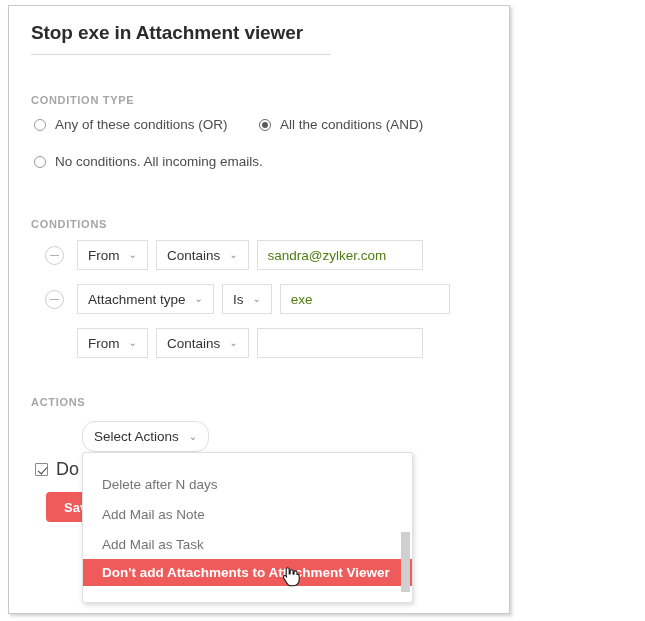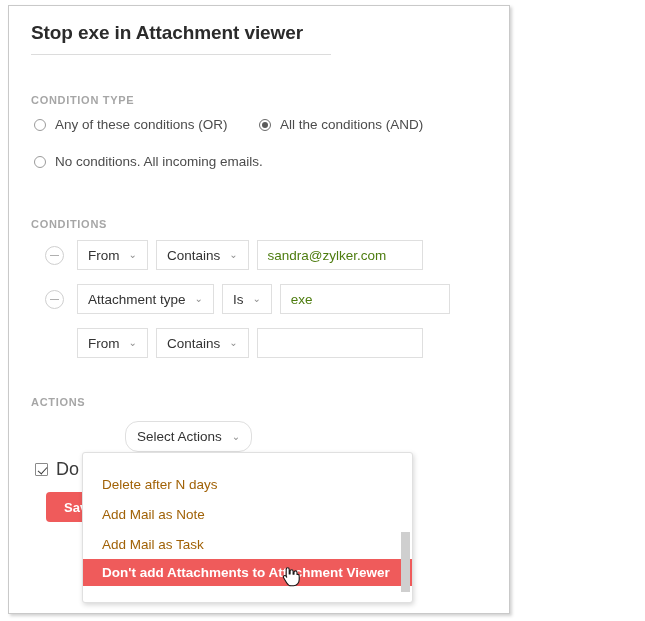--- a/index.html
+++ b/index.html
@@ -167,21 +167,20 @@
     border: 1px solid #dfdfdf;
     border-radius: 13px;
     box-sizing: border-box;
     display: flex;
     align-items: center;
     padding: 10px 11px;
     font-size: 13.5px;
     color: #333;
     white-space: nowrap;
     z-index: 6;
-    margin-left: 43px;
   }
   #select-actions .chev {
     margin-left: 10px;
     color: #8e8e8e;
     font-size: 10px;
     line-height: 1;
   }
 
   
   #checkbox-row {
@@ -253,21 +252,21 @@
     box-shadow: 1px 2px 5px rgba(0,0,0,0.16);
     z-index: 10;
     overflow: hidden;
   }
   .dd-item {
     height: 30px;
     display: flex;
     align-items: center;
     padding-left: 19px;
     font-size: 13.5px;
-    color: #a16207;
+    color: #737373;
     white-space: nowrap;
     box-sizing: border-box;
   }
   #dd-item-0 { margin-top: 16px; }
   #dd-item-1 { margin-top: 0px; }
   #dd-item-2 { margin-top: 0px; }
   .dd-item.highlight {
     background: #ef5b5b;
     color: #ffffff;
     font-weight: bold;

